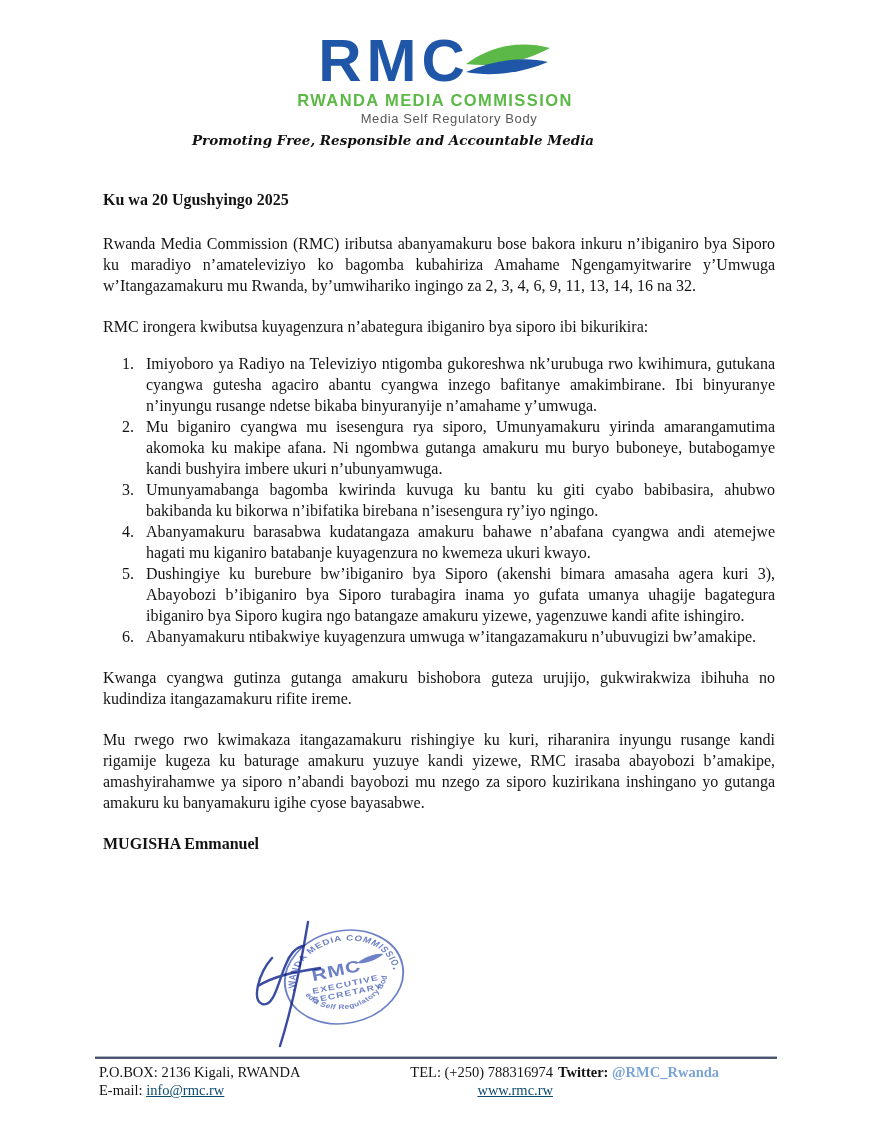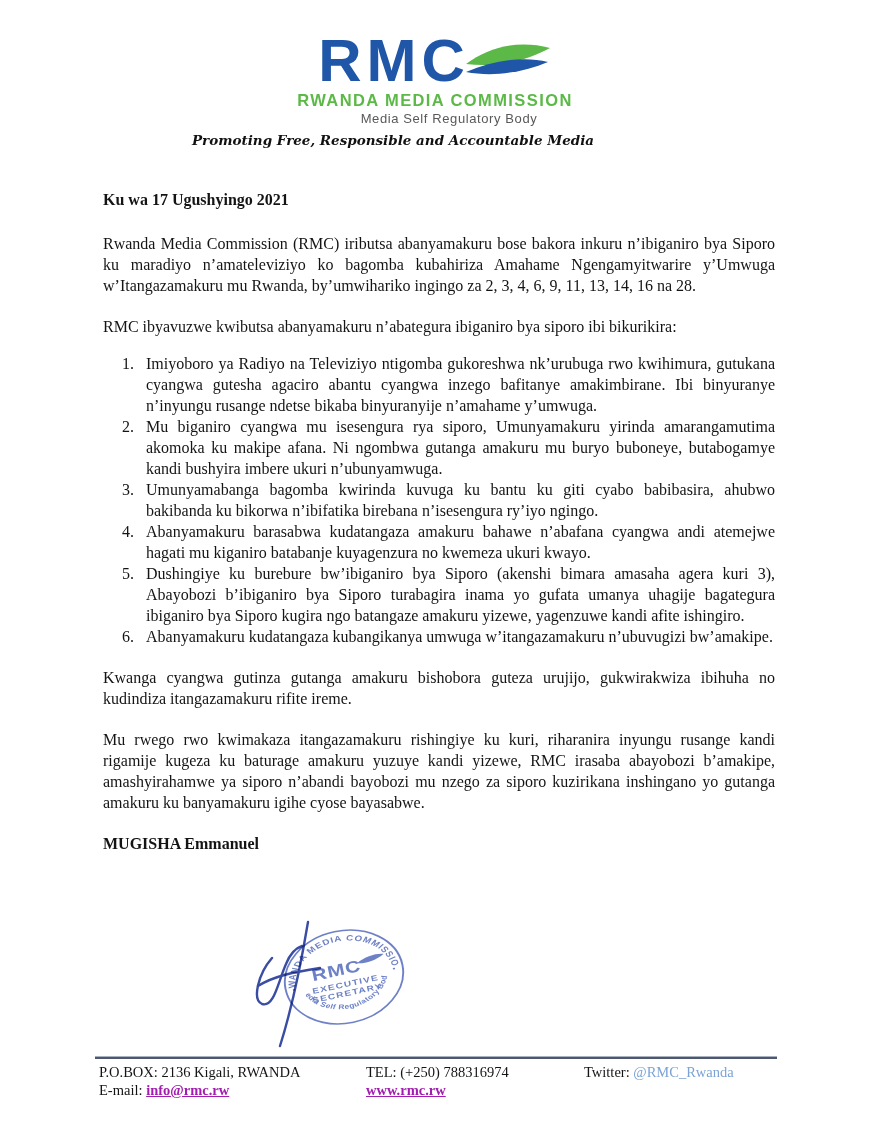--- a/index.html
+++ b/index.html
@@ -62,26 +62,26 @@
   }
   .signature {
     position:absolute; left:246px; top:900px;
     width:95px; height:135px;
     opacity:0.95; mix-blend-mode:multiply;
     pointer-events:none; z-index:4;
   }
   
   .footer { position:absolute; left:95px; top:1040px; width:682px; }
   .rule { height:3px; background:linear-gradient(to bottom,#aab2c0 0 1px,#4d5870 1px 3px); margin-bottom:4px; }
-  .cols { display:flex; font-size:14.5px; line-height:18px; padding-left:4px;gap:13px; }
+  .cols { display:flex; font-size:14.5px; line-height:18px; padding-left:4px; }
   .col1 { width:254px; }
-  .col2 { width:200px; }
+  .col2 { width:200px;text-align:right; }
   .col3 { flex:1; }
-  .col3 .row2 { padding-left:5px; }
-  a.doc-link { color:#a21caf; text-decoration:underline; cursor:pointer;font-weight:bold; }
+  .col3 .row2 { padding-left:5px;font-weight:bold; }
+  a.doc-link { color:#0c4a6e; text-decoration:underline; cursor:pointer; }
   .twitter-handle { color:#7ba3d4; }
 </style>
 </head>
 <body>
 
 <div class="page">
 
   <div class="header">
     <div class="logo">
       <div class="logo-top">
@@ -91,24 +91,24 @@
           <path d="M 2,32 C 30,20 60,16 84,22 C 58,33 28,37 2,32 Z" fill="#2056a8"></path>
         </svg>
       </div>
       <div class="logo-name">RWANDA MEDIA COMMISSION</div>
       <div class="logo-sub">Media Self Regulatory Body</div>
     </div>
     <div class="tagline">Promoting Free, Responsible and Accountable Media</div>
   </div>
 
   <div class="body">
-    <p class="date">Ku wa 17 Ugushyingo 2021</p>
+    <p class="date">Ku wa 20 Ugushyingo 2025</p>
 
-    <p class="para">Rwanda Media Commission (RMC) iributsa abanyamakuru bose bakora inkuru n’ibiganiro bya Siporo ku maradiyo n’amateleviziyo ko bagomba kubahiriza Amahame Ngengamyitwarire y’Umwuga w’Itangazamakuru mu Rwanda, by’umwihariko ingingo za 2, 3, 4, 6, 9, 11, 13, 14, 16 na 28.</p>
-    <p class="para lead">RMC ibyavuzwe kwibutsa abanyamakuru n’abategura ibiganiro bya siporo ibi bikurikira:</p>
+    <p class="para">Rwanda Media Commission (RMC) iributsa abanyamakuru bose bakora inkuru n’ibiganiro bya Siporo ku maradiyo n’amateleviziyo ko bagomba kubahiriza Amahame Ngengamyitwarire y’Umwuga w’Itangazamakuru mu Rwanda, by’umwihariko ingingo za 2, 3, 4, 6, 9, 11, 13, 14, 16 na 32.</p>
+    <p class="para lead">RMC irongera kwibutsa kuyagenzura n’abategura ibiganiro bya siporo ibi bikurikira:</p>
 
     <div class="list">
       <div class="li">
         <span class="num">1.</span>
         <span class="txt">Imiyoboro ya Radiyo na Televiziyo ntigomba gukoreshwa nk’urubuga rwo kwihimura, gutukana cyangwa gutesha agaciro abantu cyangwa inzego bafitanye amakimbirane. Ibi binyuranye n’inyungu rusange ndetse bikaba binyuranyije n’amahame y’umwuga.</span>
       </div>
       <div class="li">
         <span class="num">2.</span>
         <span class="txt">Mu biganiro cyangwa mu isesengura rya siporo, Umunyamakuru yirinda amarangamutima akomoka ku makipe afana. Ni ngombwa gutanga amakuru mu buryo buboneye, butabogamye kandi bushyira imbere ukuri n’ubunyamwuga.</span>
       </div>
@@ -119,21 +119,21 @@
       <div class="li">
         <span class="num">4.</span>
         <span class="txt">Abanyamakuru barasabwa kudatangaza amakuru bahawe n’abafana cyangwa andi atemejwe hagati mu kiganiro batabanje kuyagenzura no kwemeza ukuri kwayo.</span>
       </div>
       <div class="li">
         <span class="num">5.</span>
         <span class="txt">Dushingiye ku burebure bw’ibiganiro bya Siporo (akenshi bimara amasaha agera kuri 3), Abayobozi b’ibiganiro bya Siporo turabagira inama yo gufata umanya uhagije bagategura ibiganiro bya Siporo kugira ngo batangaze amakuru yizewe, yagenzuwe kandi afite ishingiro.</span>
       </div>
       <div class="li">
         <span class="num">6.</span>
-        <span class="txt">Abanyamakuru kudatangaza kubangikanya umwuga w’itangazamakuru n’ubuvugizi bw’amakipe.</span>
+        <span class="txt">Abanyamakuru ntibakwiye kuyagenzura umwuga w’itangazamakuru n’ubuvugizi bw’amakipe.</span>
       </div>
     </div>
 
     <p class="para">Kwanga cyangwa gutinza gutanga amakuru bishobora guteza urujijo, gukwirakwiza ibihuha no kudindiza itangazamakuru rifite ireme.</p>
     <p class="para">Mu rwego rwo kwimakaza itangazamakuru rishingiye ku kuri, riharanira inyungu rusange kandi rigamije kugeza ku baturage amakuru yuzuye kandi yizewe, RMC irasaba abayobozi b’amakipe, amashyirahamwe ya siporo n’abandi bayobozi mu nzego za siporo kuzirikana inshingano yo gutanga amakuru ku banyamakuru igihe cyose bayasabwe.</p>
 
 
 
     <div class="sig-block">
       <div class="sig-name">MUGISHA Emmanuel</div>

